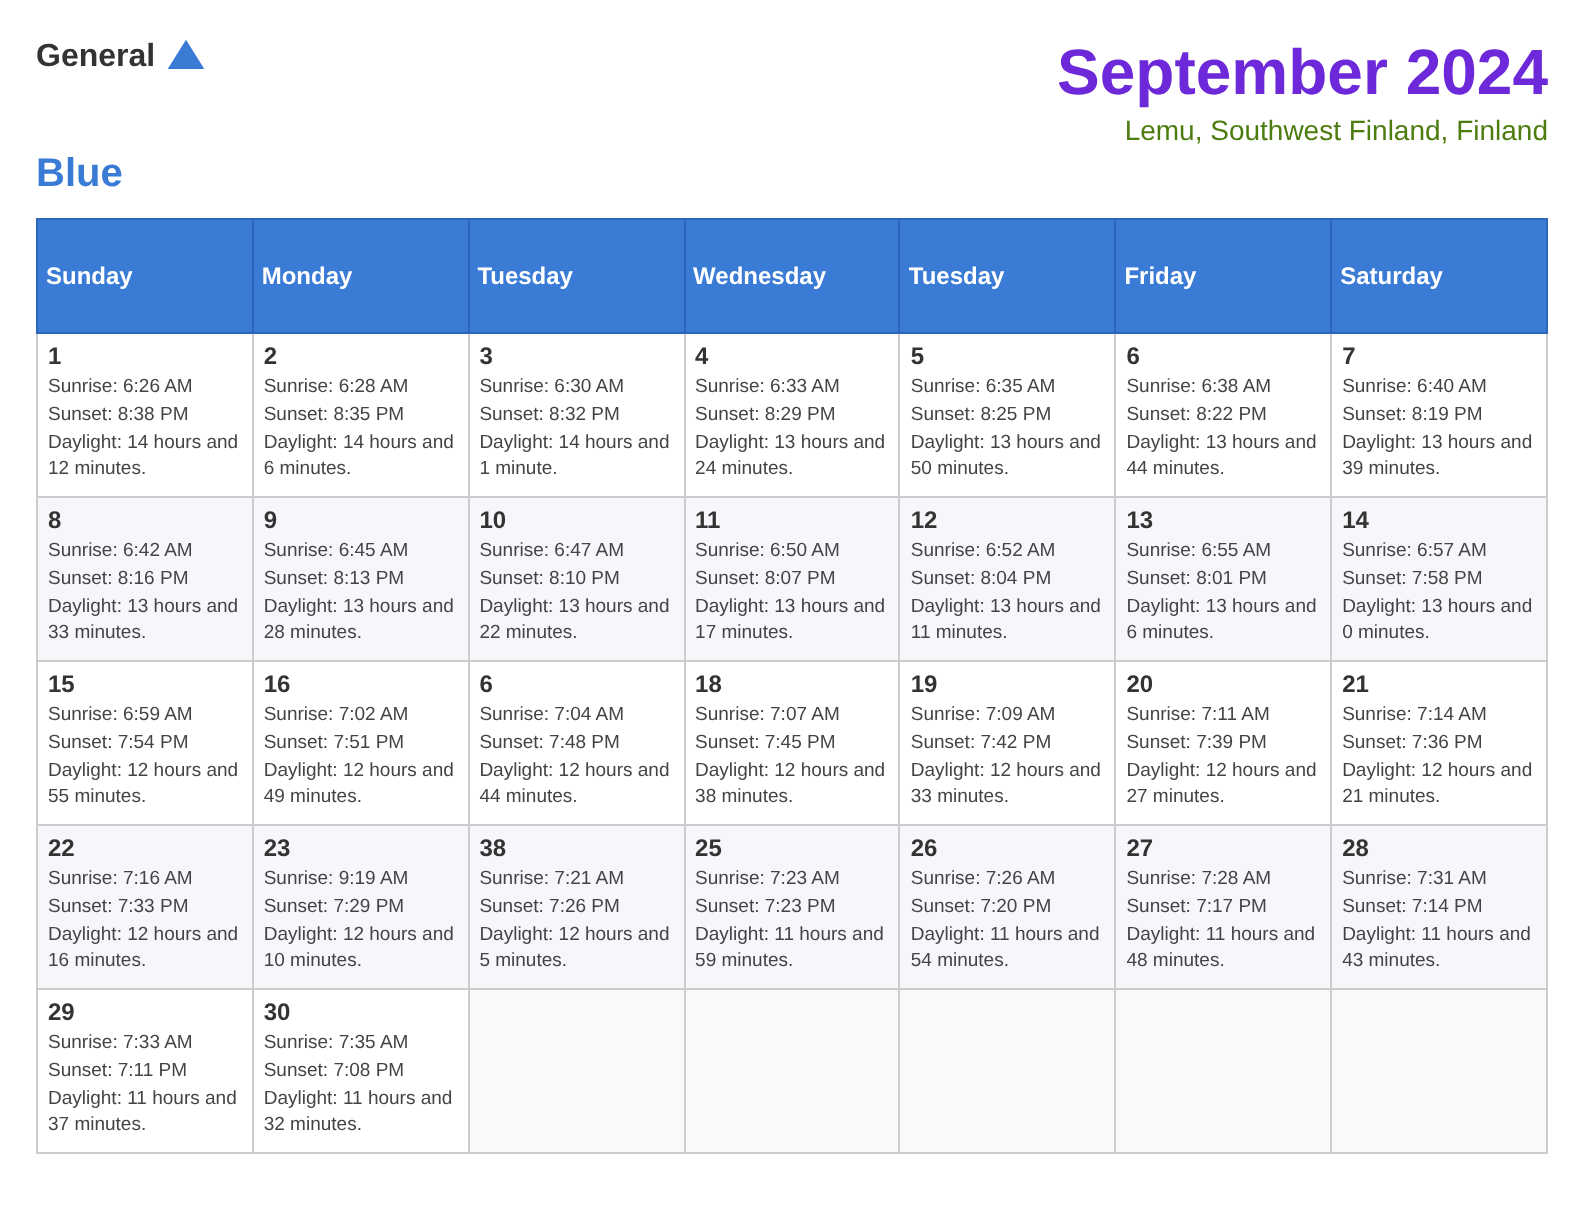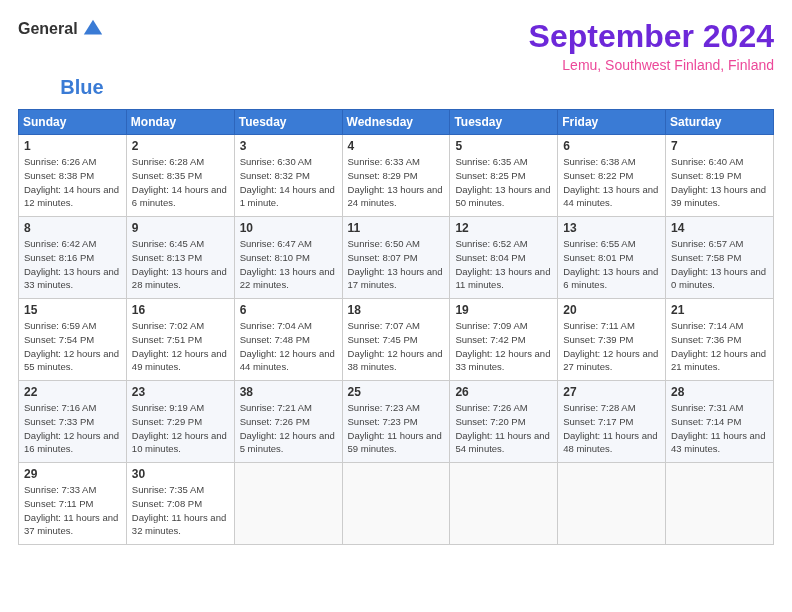--- a/index.html
+++ b/index.html
@@ -18,21 +18,21 @@
     }
     .header {
       display: flex;
       justify-content: space-between;
       align-items: flex-start;
       margin-bottom: 10px;
     }
     .logo {
       display: flex;
       flex-direction: column;
-      align-items: flex-end;
+      align-items: flex-start;
     }
     .logo-text {
       display: flex;
       align-items: center;
       gap: 2px;
     }
     .logo-general {
       font-size: 16px;
       font-weight: bold;
       color: #333;
@@ -51,34 +51,34 @@
     .title-block {
       text-align: right;
     }
     .month-title {
       font-size: 32px;
       font-weight: bold;
       color: #6d28d9;
     }
     .location {
       font-size: 14px;
-      color: #ec4899;
+      color: #4d7c0f;
       margin-top: 2px;
     }
     .calendar {
       width: 100%;
       border-collapse: collapse;
       table-layout: fixed;
     }
     .calendar th {
       background: #3a7bd5;
       color: #fff;
       font-size: 12px;
       font-weight: bold;
-      padding: 5px 4px;
+      padding: 21px 4px;
       text-align: left;
       border: 1px solid #2d65bb;
     }
     .calendar td {
       border: 1px solid #ccc;
       vertical-align: top;
       padding: 4px 5px;
       font-size: 9.5px;
       color: #333;
       background: #fff;

